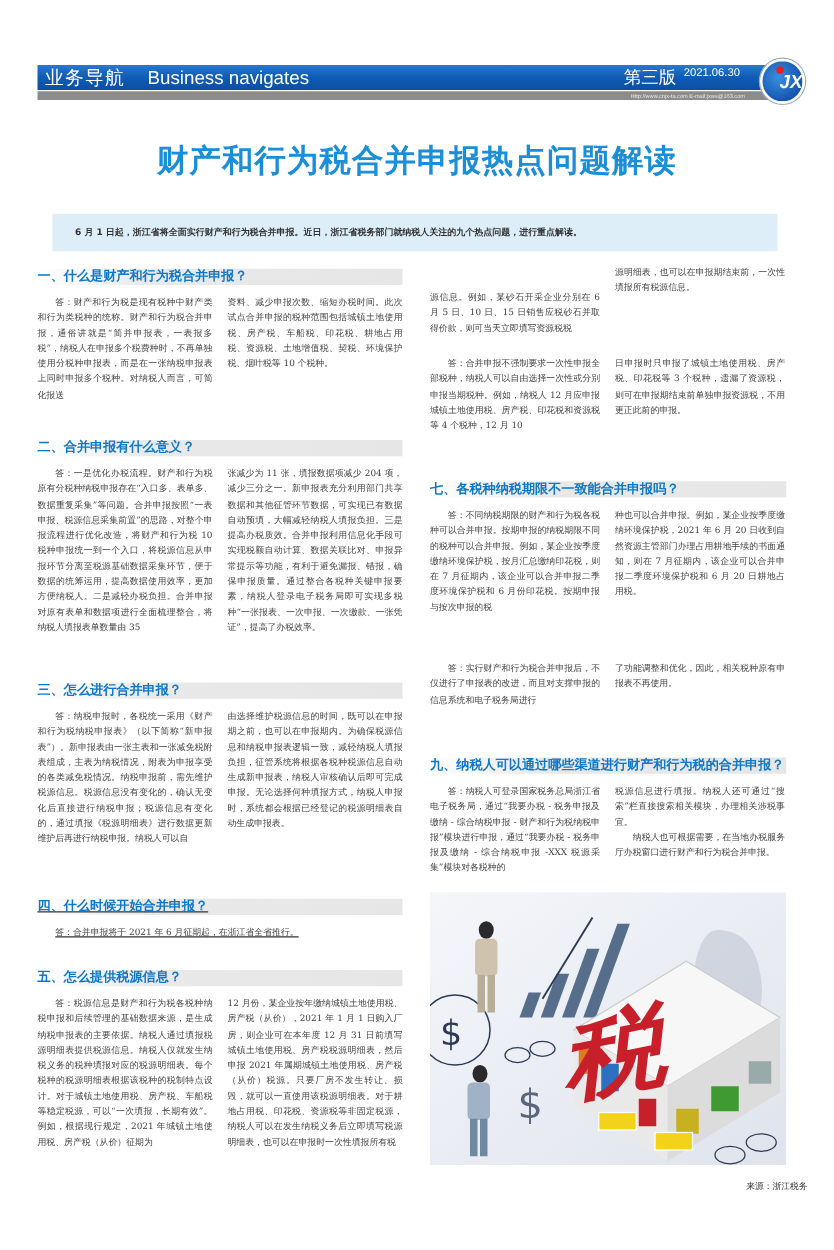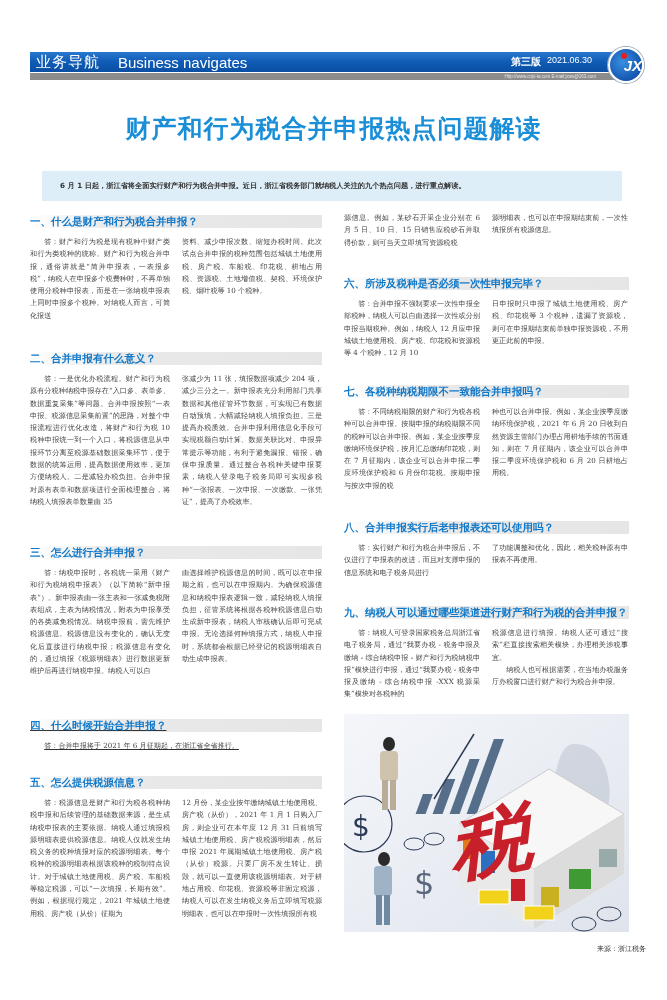--- a/index.html
+++ b/index.html
@@ -6,21 +6,21 @@
   html, body { width: 667px; height: 1000px; background: #ffffff; overflow: hidden; }
   body { font-family: "DejaVu Serif", "Liberation Serif", serif; color: #333; position: relative; }
 
   
   .masthead { position: absolute; left: 30px; top: 52px; width: 600px; height: 20px;
     background: linear-gradient(to bottom, #2a78cf 0%, #0f5bb5 50%, #0a4fa3 100%);
     display: flex; align-items: center; color: #fff; }
   .mh-cn { font-family: "DejaVu Sans", sans-serif; font-size: 15px; padding-left: 6px; letter-spacing: 1px; }
   .mh-en { font-family: "Liberation Sans", sans-serif; font-size: 15px; margin-left: 18px; }
   .mh-right { margin-left: auto; margin-right: 38px; font-family: "Liberation Sans", sans-serif; font-size: 9px; display: flex; gap: 6px; }
-  .mh-edition { font-family: "DejaVu Sans", sans-serif; font-size: 10px; font-weight: bold; padding-left: 19px; }
+  .mh-edition { font-family: "DejaVu Sans", sans-serif; font-size: 14px; font-weight: normal; padding-left: 19px; }
   .mh-sub { position: absolute; left: 30px; top: 73px; width: 592px; height: 7px; background: #8c8c8c;
     font-family: "Liberation Sans", sans-serif; font-size: 4.5px; color: #e8e8e8; text-align: right; padding-right: 26px; line-height: 7px; }
   .logo { position: absolute; left: 608px; top: 47px; width: 36px; height: 36px; border-radius: 50%;
     background: radial-gradient(circle at 40% 40%, #3a8fe0 0%, #1456b0 70%, #0d3f86 100%);
     border: 2px solid #fff; box-shadow: 0 0 0 1px #9ab; display: flex; align-items: center; justify-content: flex-end;
     font-family: "Liberation Sans", sans-serif; font-weight: bold; font-style: italic; color: #fff; font-size: 15px; }
   .logo-dot { position: absolute; left: 11px; top: 4px; width: 6px; height: 6px; border-radius: 50%; background: #e62020; }
 
   
   .title { position: absolute; left: 0; top: 112px; width: 667px; text-align: center;
@@ -72,31 +72,30 @@
         <p>答：财产和行为税是现有税种中财产类和行为类税种的统称。财产和行为税合并申报，通俗讲就是“简并申报表，一表报多税”，纳税人在申报多个税费种时，不再单独使用分税种申报表，而是在一张纳税申报表上同时申报多个税种。对纳税人而言，可简化报送</p>
       </div>
     <div class="col" style="width:140px;">
         <p class="noindent">资料、减少申报次数、缩短办税时间。此次试点合并申报的税种范围包括城镇土地使用税、房产税、车船税、印花税、耕地占用税、资源税、土地增值税、契税、环境保护税、烟叶税等 10 个税种。</p>
       </div>
   </div>
 </div>
 
 <div class="sec" style="left:344px; top:212px; width:285px;">
   <div class="sec-body" style="margin-top:0;">
-    <div class="col" style="width:136px;">
+    <div class="col" style="width:136px;margin-top:20px;">
         <p class="noindent">源信息。例如，某砂石开采企业分别在 6 月 5 日、10 日、15 日销售应税砂石并取得价款，则可当天立即填写资源税税</p>
       </div>
     <div class="col" style="width:136px;">
         <p class="noindent">源明细表，也可以在申报期结束前，一次性填报所有税源信息。</p>
       </div>
   </div>
 </div>
 
 <div class="sec" style="left:344px; top:277px; width:285px;">
-  <div class="sec-head">六、所涉及税种是否必须一次性申报完毕？</div>
   <div class="sec-body">
     <div class="col" style="width:136px;">
         <p>答：合并申报不强制要求一次性申报全部税种，纳税人可以自由选择一次性或分别申报当期税种。例如，纳税人 12 月应申报城镇土地使用税、房产税、印花税和资源税等 4 个税种，12 月 10</p>
       </div>
     <div class="col" style="width:136px;">
         <p class="noindent">日申报时只申报了城镇土地使用税、房产税、印花税等 3 个税种，遗漏了资源税，则可在申报期结束前单独申报资源税，不用更正此前的申报。</p>
       </div>
   </div>
 </div>
 
@@ -118,21 +117,20 @@
     <div class="col" style="width:136px;">
         <p>答：不同纳税期限的财产和行为税各税种可以合并申报。按期申报的纳税期限不同的税种可以合并申报。例如，某企业按季度缴纳环境保护税，按月汇总缴纳印花税，则在 7 月征期内，该企业可以合并申报二季度环境保护税和 6 月份印花税。按期申报与按次申报的税</p>
       </div>
     <div class="col" style="width:136px;">
         <p class="noindent">种也可以合并申报。例如，某企业按季度缴纳环境保护税，2021 年 6 月 20 日收到自然资源主管部门办理占用耕地手续的书面通知，则在 7 月征期内，该企业可以合并申报二季度环境保护税和 6 月 20 日耕地占用税。</p>
       </div>
   </div>
 </div>
 
 <div class="sec" style="left:344px; top:521px; width:285px;">
-  <div class="sec-head">八、合并申报实行后老申报表还可以使用吗？</div>
   <div class="sec-body">
     <div class="col" style="width:136px;">
         <p>答：实行财产和行为税合并申报后，不仅进行了申报表的改进，而且对支撑申报的信息系统和电子税务局进行</p>
       </div>
     <div class="col" style="width:136px;">
         <p class="noindent">了功能调整和优化，因此，相关税种原有申报表不再使用。</p>
       </div>
   </div>
 </div>
 

